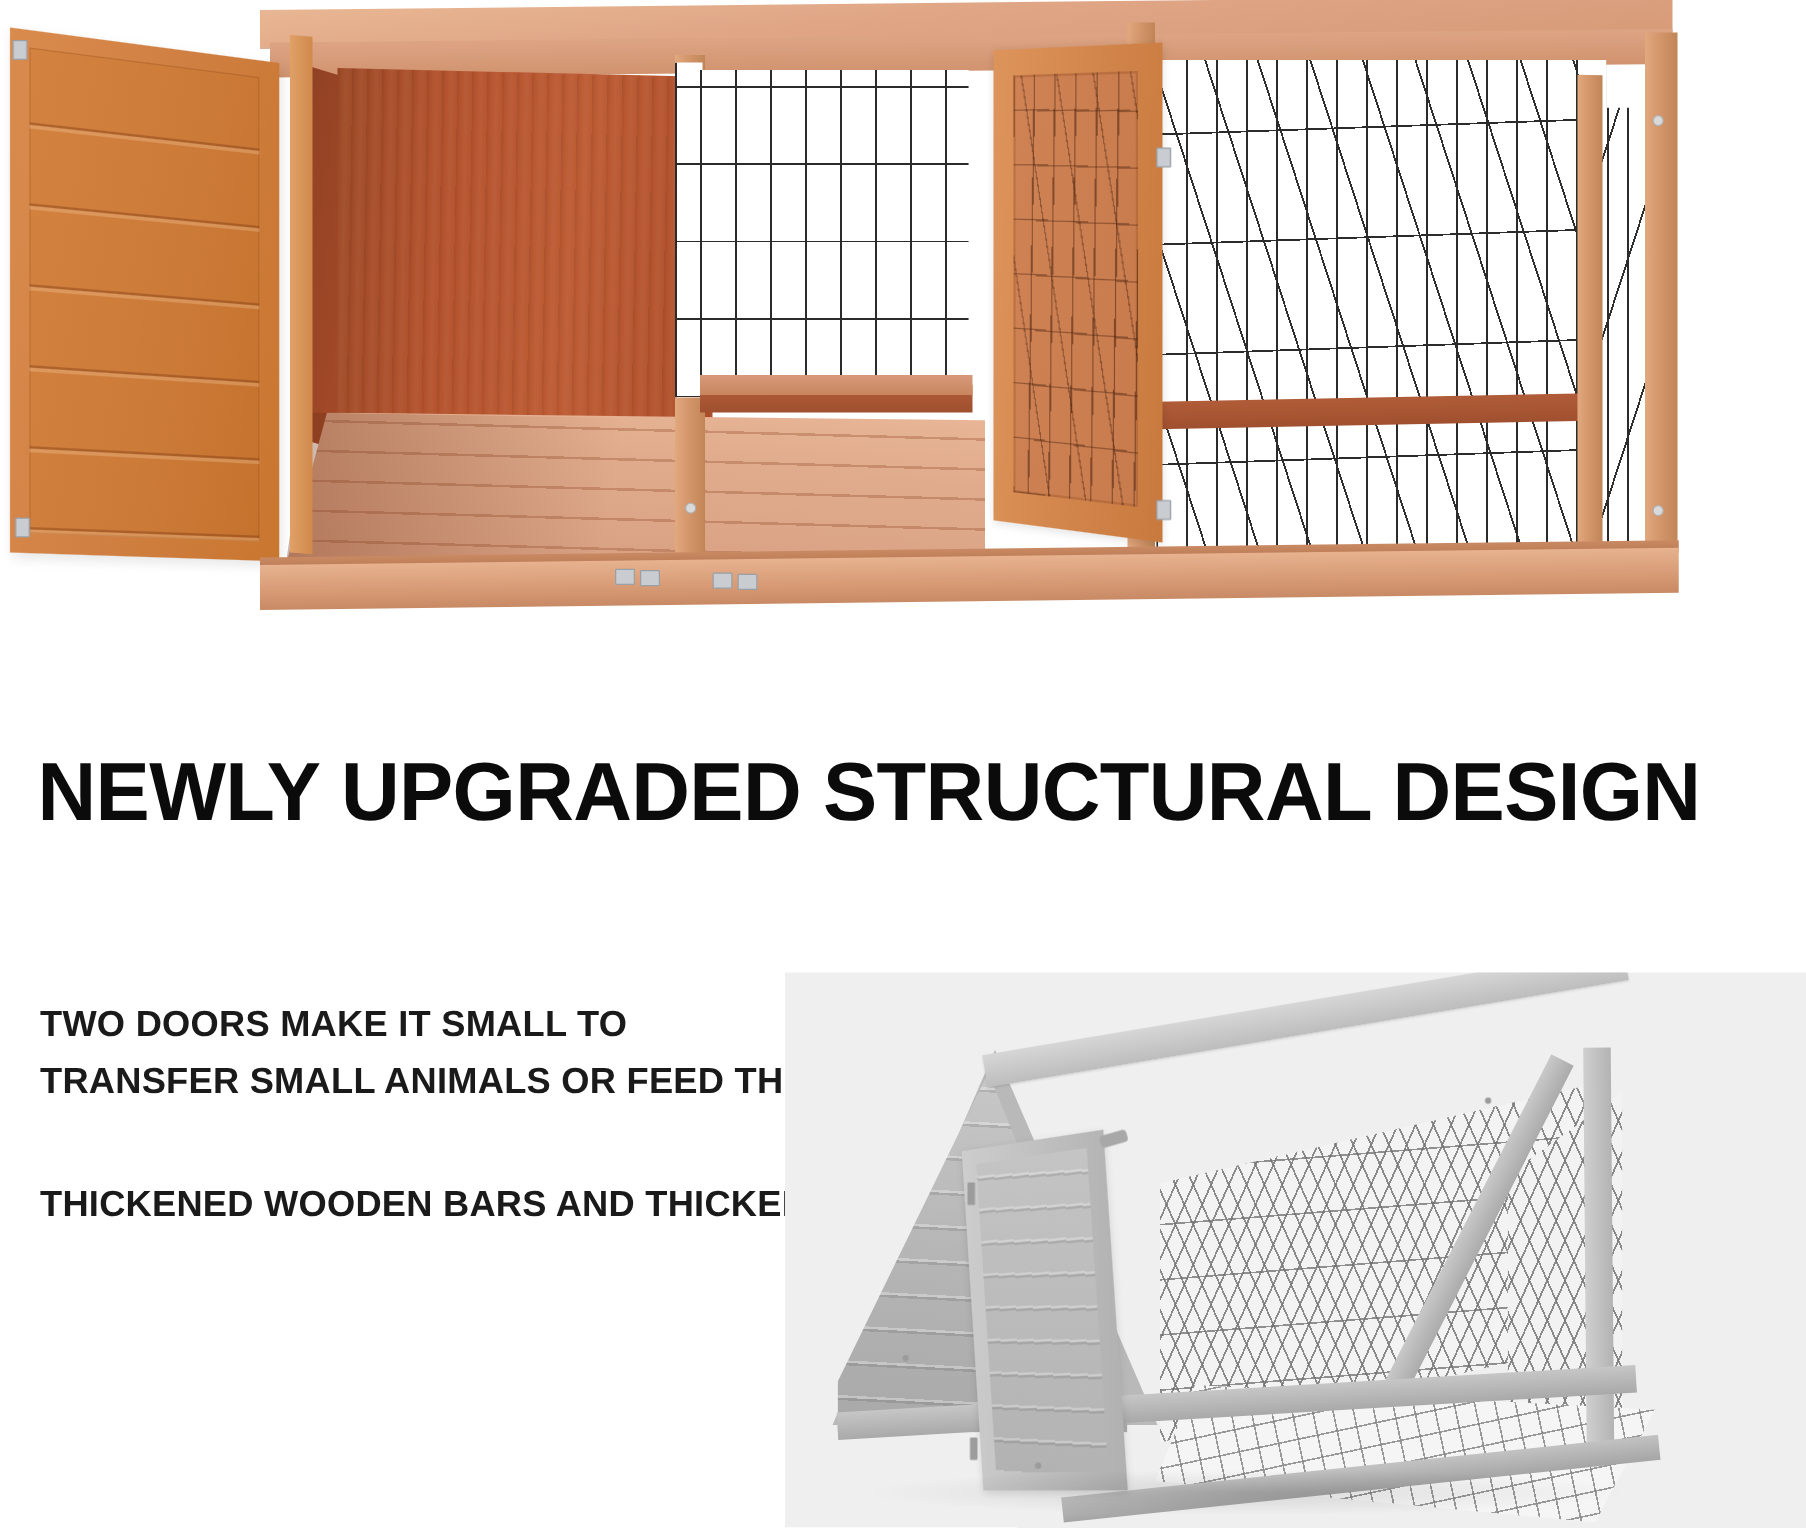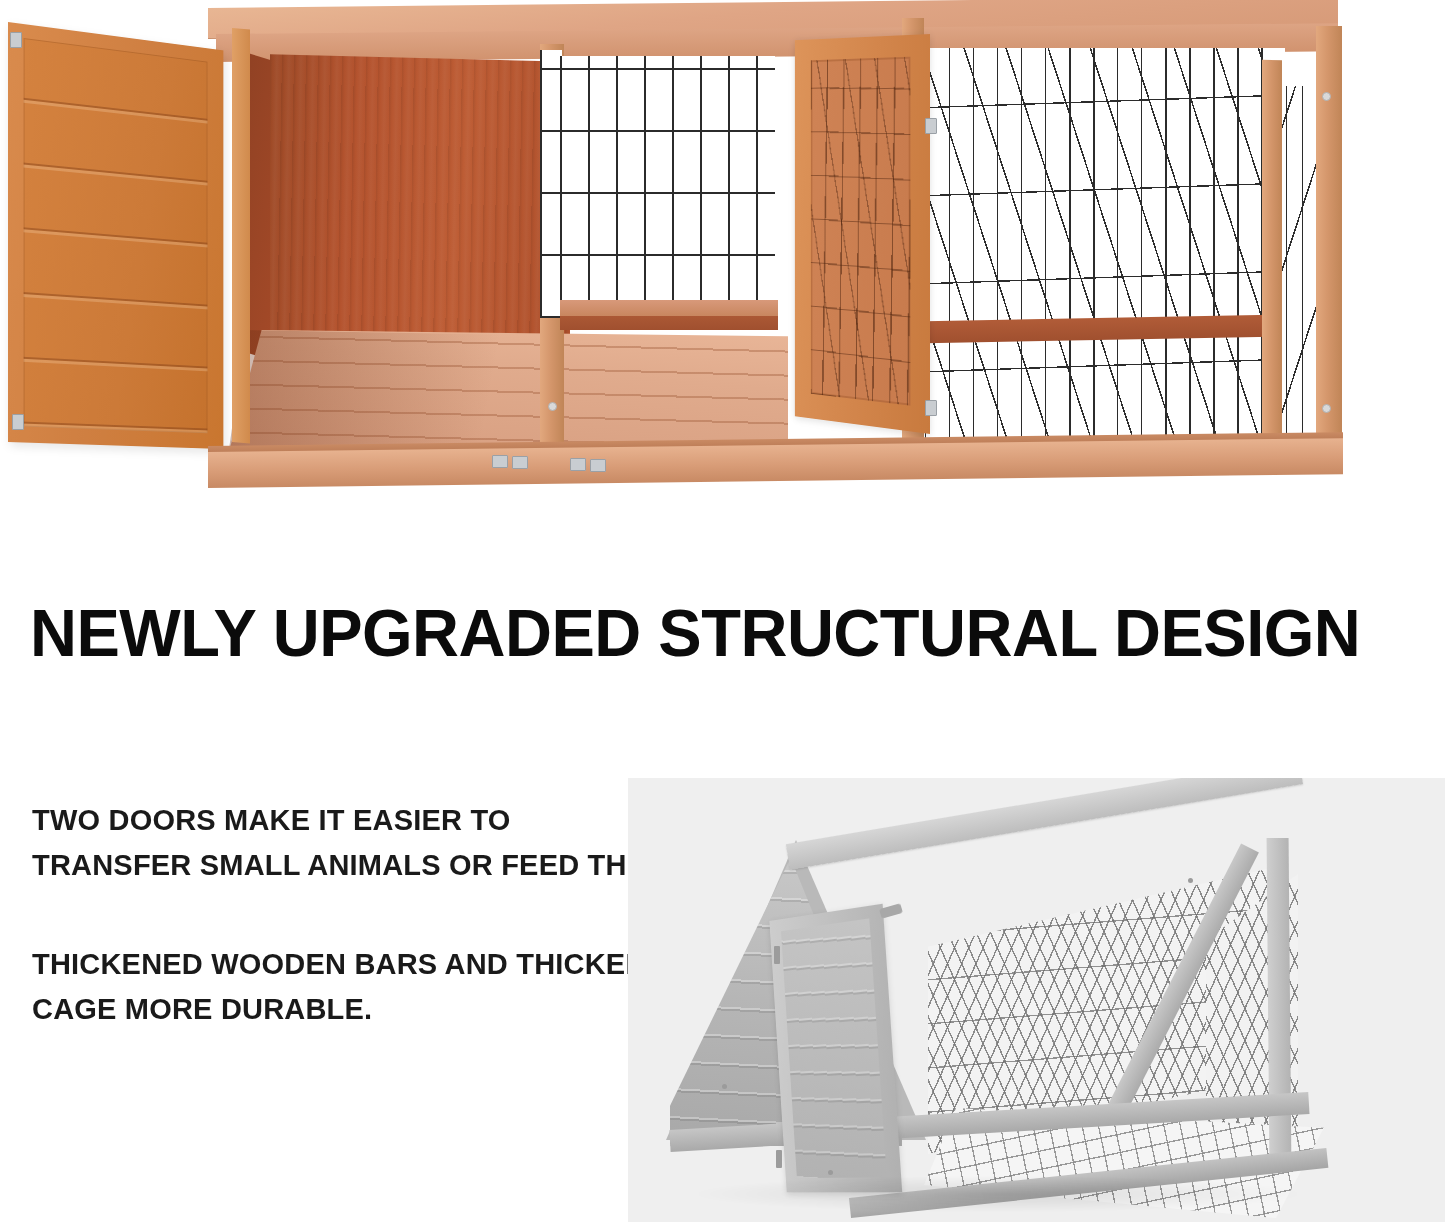--- a/index.html
+++ b/index.html
@@ -407,27 +407,26 @@
   <div class="hinge" style="left:512px;top:456px;width:14px;height:11px;"></div>
   <div class="hinge" style="left:570px;top:458px;width:14px;height:11px;"></div>
   <div class="hinge" style="left:590px;top:459px;width:14px;height:11px;"></div>
 </div>
 
 <div id="headline">NEWLY UPGRADED STRUCTURAL DESIGN</div>
 
 <div id="copy">
 
   <div class="para">
-    <div class="line">TWO DOORS MAKE IT EASIER TO</div>
+    <div class="line">TWO DOORS MAKE IT SMALL TO</div>
     <div class="line">TRANSFER SMALL ANIMALS OR FEED THEM.</div>
   </div>
 
   <div class="para">
     <div class="line">THICKENED WOODEN BARS AND THICKER</div>
-    <div class="line">CAGE MORE DURABLE.</div>
   </div>
 
 </div>
 
 <div id="grey-photo">
   <div class="gp-stage">
 
     <div class="af-gable"></div>
     <div class="af-gable-face"></div>
 

